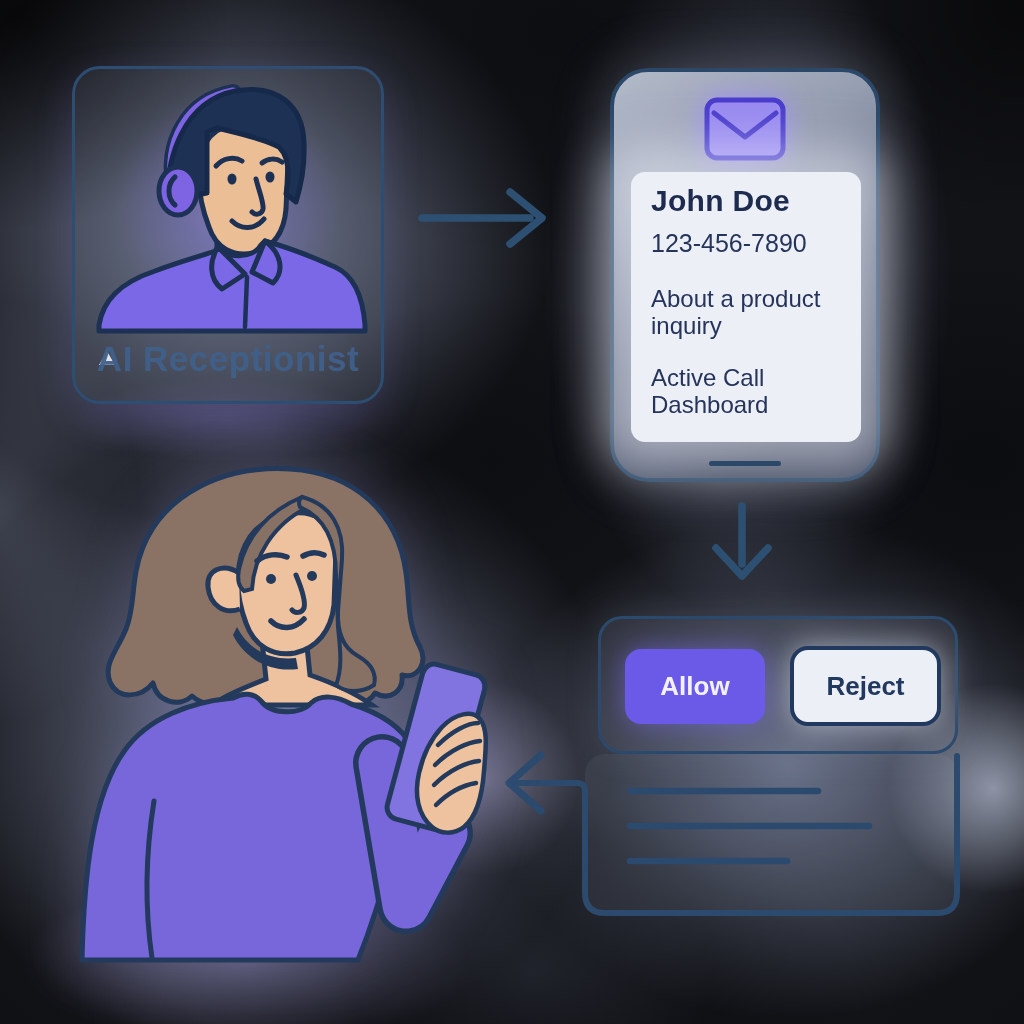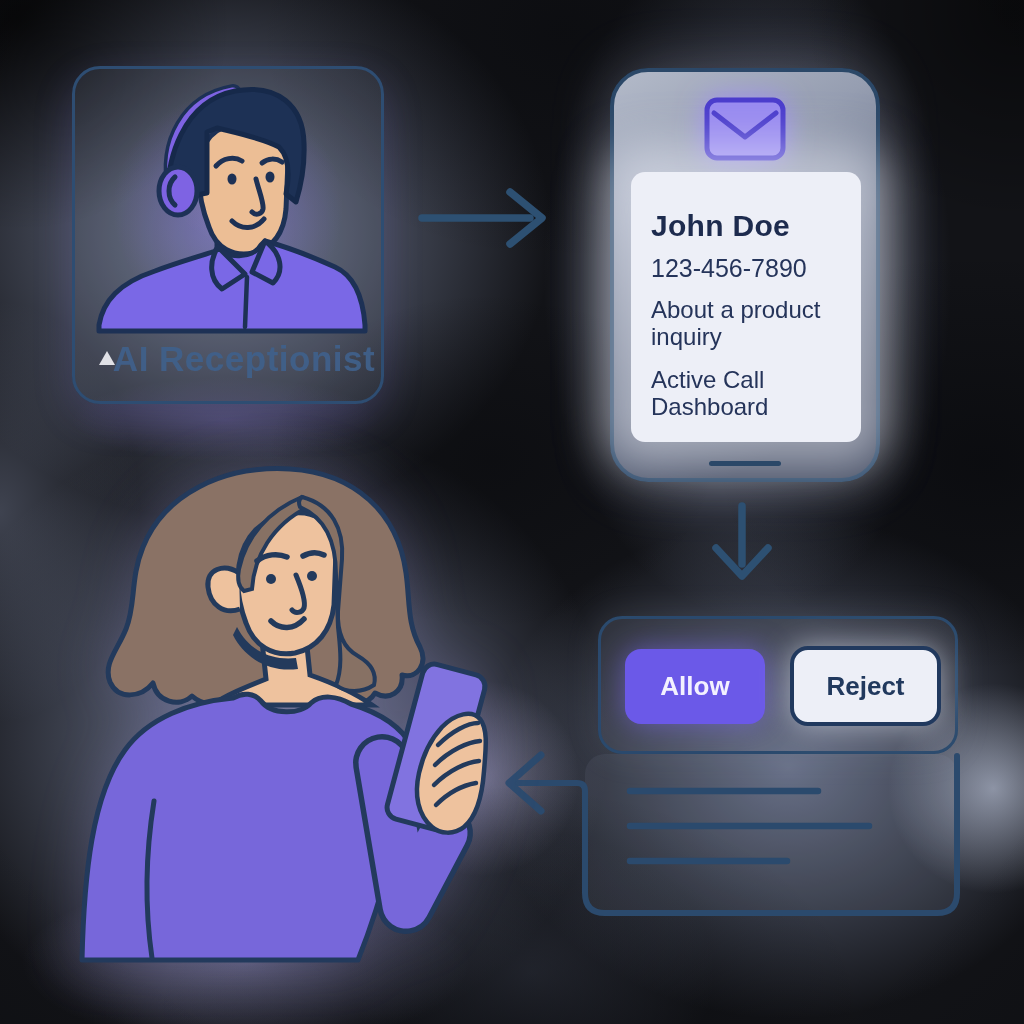--- a/index.html
+++ b/index.html
@@ -35,44 +35,44 @@
   
   .ai-card{position:absolute;left:72px;top:66px;width:312px;height:338px;
     border:3px solid #2e4d72;border-radius:28px;box-sizing:border-box;
     background:
       radial-gradient(95px 95px at 52% 33%, rgba(255,225,190,0.12), transparent 70%),
       radial-gradient(160px 160px at 50% 42%, rgba(126,100,235,0.42), rgba(126,100,235,0) 72%),
       rgba(140,150,175,0.10);
     box-shadow:0 14px 40px rgba(130,110,230,0.18);}
   .ai-card svg{position:absolute;left:0;top:0;}
   .ai-label{position:absolute;left:0;bottom:22px;width:100%;text-align:center;
-    font-size:35px;font-weight:700;letter-spacing:0.5px;color:#40608a;opacity:0.95;margin-left:16px;}
+    font-size:35px;font-weight:700;letter-spacing:0.5px;color:#40608a;opacity:0.95;}
   .ai-label-artifact{position:absolute;left:24px;bottom:36px;width:0;height:0;
     border-left:8px solid transparent;border-right:8px solid transparent;
     border-bottom:14px solid #f2f2f6;opacity:.9;}
 
   
   .arrow{position:absolute;}
   .arrow path, .arrow line{stroke:#2d5072;stroke-width:7.5;fill:none;
     stroke-linecap:round;stroke-linejoin:round;}
 
   
   .phone{position:absolute;left:610px;top:68px;width:270px;height:414px;
     border:4px solid #2b4868;border-radius:38px;box-sizing:border-box;
     background:linear-gradient(150deg,#b3bac9 0%,#969eb1 28%,#6a7388 55%,#474f64 85%);
     box-shadow:0 0 60px rgba(210,215,245,0.22);}
   .envelope{position:absolute;left:50%;transform:translateX(-50%);top:25px;
     filter:drop-shadow(0 0 14px rgba(160,140,255,0.85));}
   .notif-card{position:absolute;left:17px;top:100px;width:230px;height:270px;
-    border-radius:14px;background:#edeff7;box-sizing:border-box;padding:37px 20px;
+    border-radius:14px;background:#edeff7;box-sizing:border-box;padding:12px 20px;
     color:#1d2b4e;box-shadow:0 0 46px 26px rgba(245,247,255,0.50);}
   .notif-name{font-size:30px;font-weight:700;letter-spacing:.3px;}
   .notif-number{font-size:25px;font-weight:500;margin-top:11px;color:#25345a;}
-  .notif-subject{font-size:24px;font-weight:500;line-height:1.12;margin-top:14px;color:#25345a;}
-  .notif-screen{font-size:24px;font-weight:500;line-height:1.12;margin-top:16px;color:#25345a;}
+  .notif-subject{font-size:24px;font-weight:500;line-height:1.12;margin-top:28px;color:#25345a;}
+  .notif-screen{font-size:24px;font-weight:500;line-height:1.12;margin-top:25px;color:#25345a;}
   .home-indicator{position:absolute;left:50%;transform:translateX(-50%);bottom:12px;
     width:72px;height:5px;border-radius:3px;background:#2b4868;}
 
   
   .decision-panel{position:absolute;left:598px;top:616px;width:360px;height:138px;
     border:3.5px solid #2b4a6d;border-radius:24px;box-sizing:border-box;
     background:rgba(173,183,208,0.12);
     box-shadow:0 0 36px rgba(215,224,248,0.10);}
   .btn{position:absolute;display:flex;align-items:center;justify-content:center;
     font-family:"Liberation Sans", sans-serif;font-size:26px;font-weight:700;cursor:pointer;}

